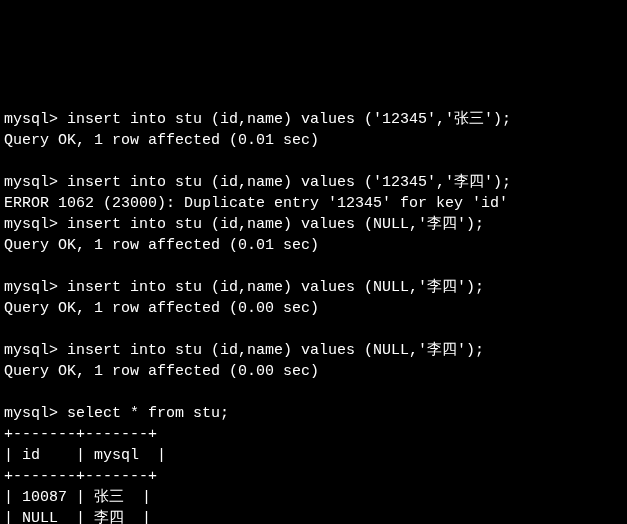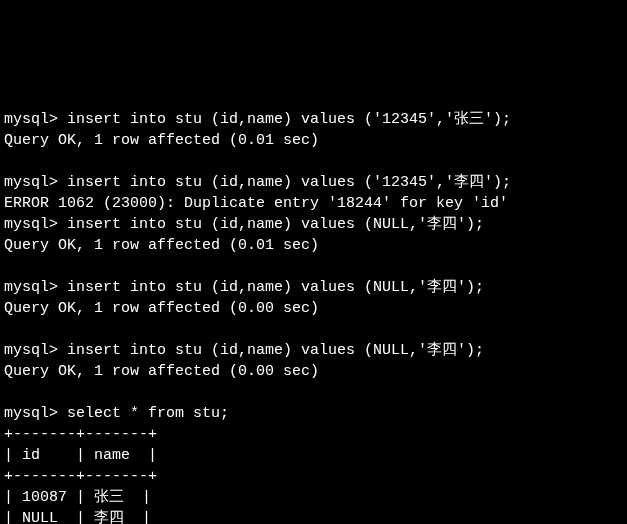--- a/index.html
+++ b/index.html
@@ -22,33 +22,33 @@
 </head>
 <body>
 
 
 
 <div class="terminal-output">
 <span>mysql&gt; insert into stu (id,name) values ('12345','张三');</span>
 <span>Query OK, 1 row affected (0.01 sec)</span>
 <span></span>
 <span>mysql&gt; insert into stu (id,name) values ('12345','李四');</span>
-<span>ERROR 1062 (23000): Duplicate entry '18244' for key 'id'</span>
+<span>ERROR 1062 (23000): Duplicate entry '12345' for key 'id'</span>
 <span>mysql&gt; insert into stu (id,name) values (NULL,'李四');</span>
 <span>Query OK, 1 row affected (0.01 sec)</span>
 <span></span>
 <span>mysql&gt; insert into stu (id,name) values (NULL,'李四');</span>
 <span>Query OK, 1 row affected (0.00 sec)</span>
 <span></span>
 <span>mysql&gt; insert into stu (id,name) values (NULL,'李四');</span>
 <span>Query OK, 1 row affected (0.00 sec)</span>
 <span></span>
 <span>mysql&gt; select * from stu;</span>
 <span>+-------+-------+</span>
-<span>| id    | name  |</span>
+<span>| id    | mysql  |</span>
 <span>+-------+-------+</span>
 <span>| 10087 | 张三  |</span>
 <span>| NULL  | 李四  |</span>
 
 
 
 
 </div>
 
 

